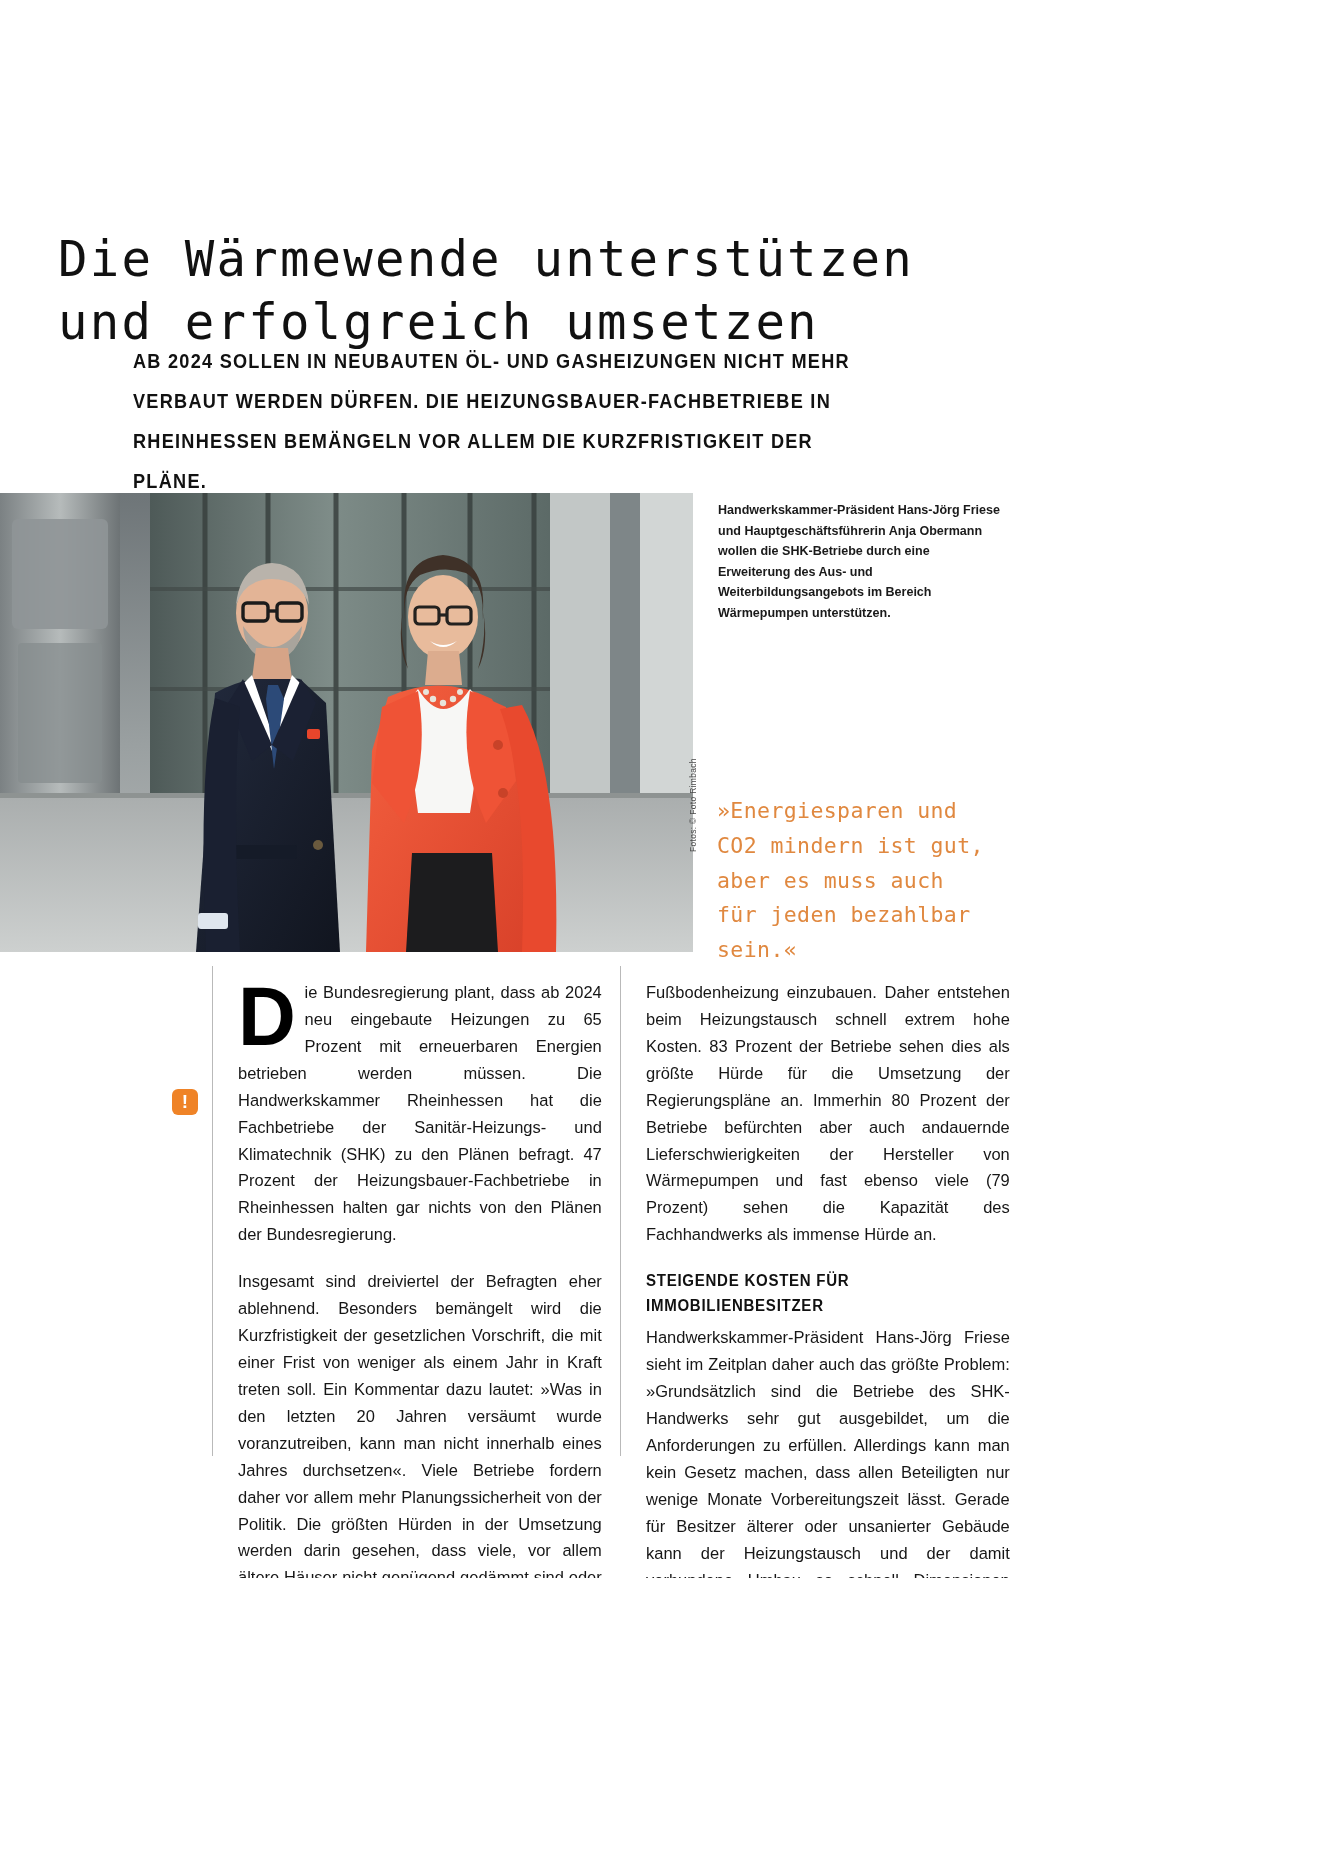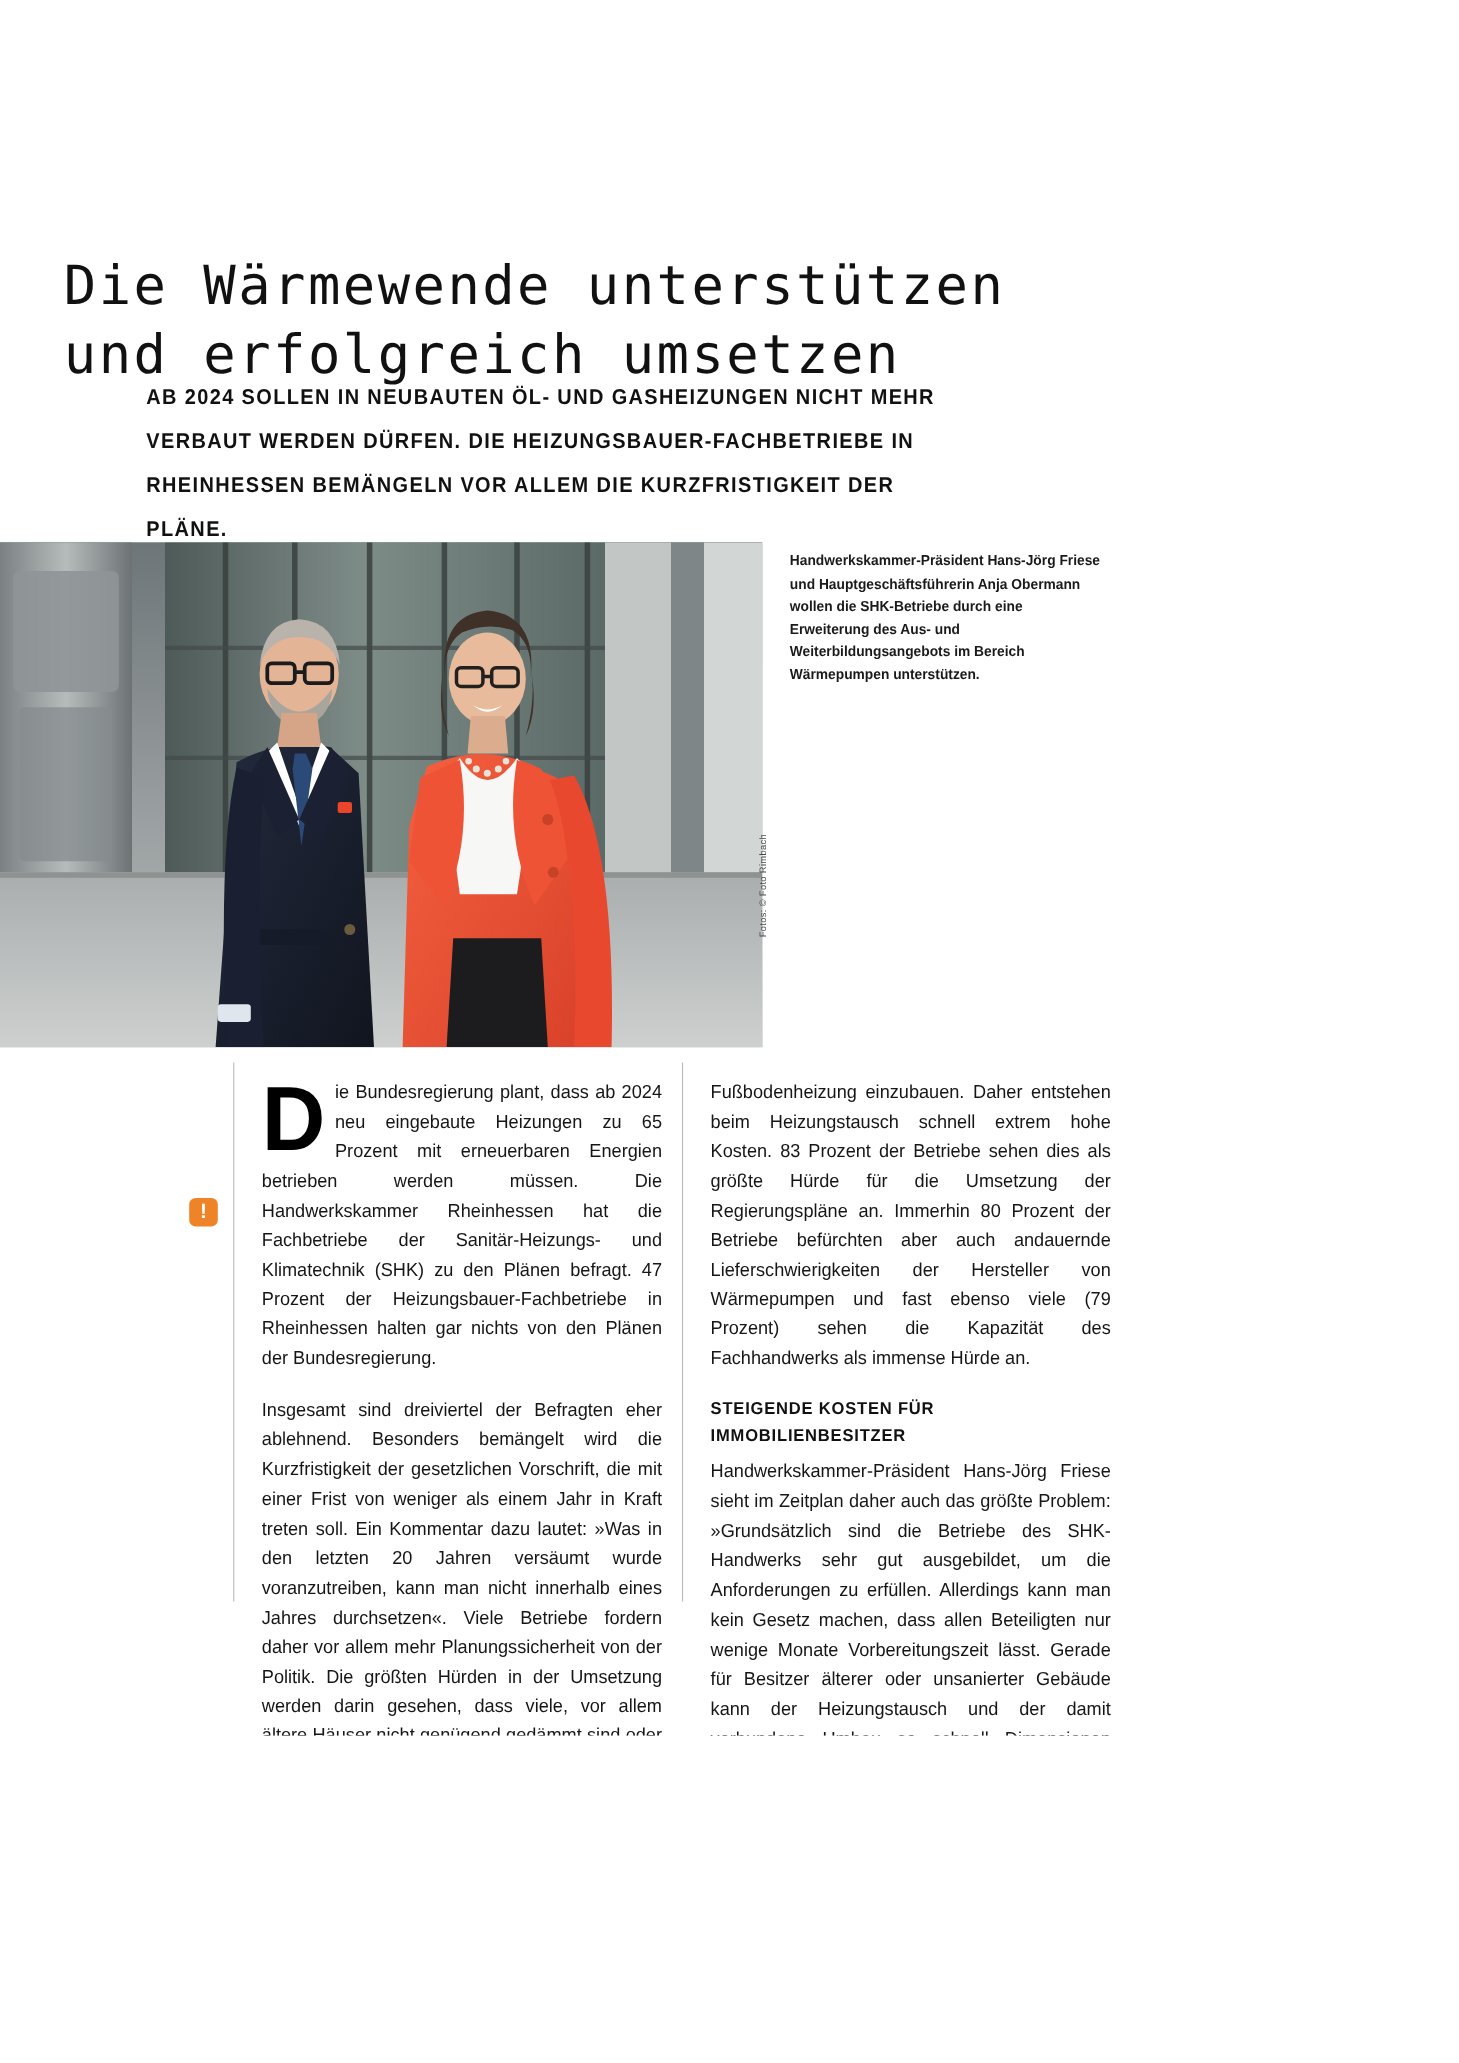--- a/index.html
+++ b/index.html
@@ -370,20 +370,25 @@
 
         <path d="M500 216 Q528 290 522 459 L556 459 Q560 280 522 212 Z" fill="#e8492e"></path>
       </g>
     </svg>
   </div>
 
   <div class="photo-credit">Fotos: © Foto Rimbach</div>
 
   <div class="caption">Handwerkskammer-Präsident Hans-Jörg Friese und Hauptge­schäftsführerin Anja Obermann wollen die SHK-Betriebe durch eine Erweiterung des Aus- und Weiterbildungsangebots im Be­reich Wärmepumpen unterstützen.</div>
 
+  <div class="pullquote">»Energiesparen und
+CO2 mindern ist gut,
+aber es muss auch
+für jeden bezahlbar
+sein.«</div>
 
   <div class="badge">
     <span>!</span>
   </div>
 
   <div class="rule rule-1"></div>
   <div class="rule rule-2"></div>
 
   <div class="col col-left">
     <p class="dropcap">Die Bundesregierung plant, dass ab 2024 neu eingebaute Heizungen zu 65 Prozent mit erneuerbaren Energien betrieben werden müssen. Die Handwerkskammer Rheinhessen hat die Fachbetriebe der Sanitär-Heizungs- und Klimatechnik (SHK) zu den Plänen befragt. 47 Prozent der Heizungsbauer-Fachbetriebe in Rheinhessen halten gar nichts von den Plänen der Bundesregierung.</p>

